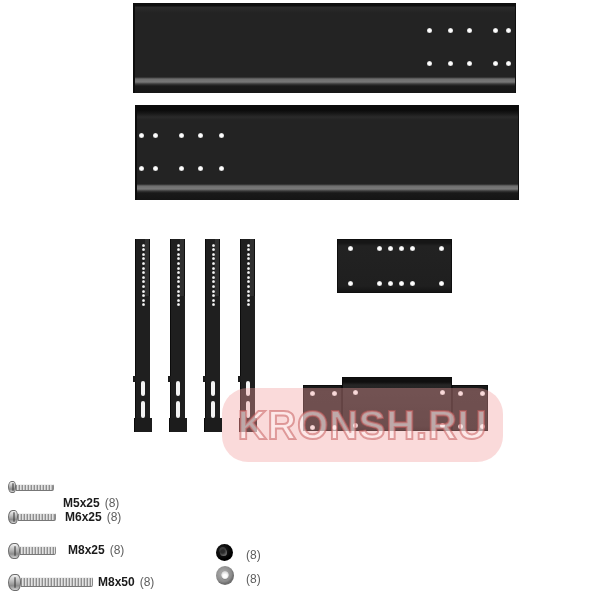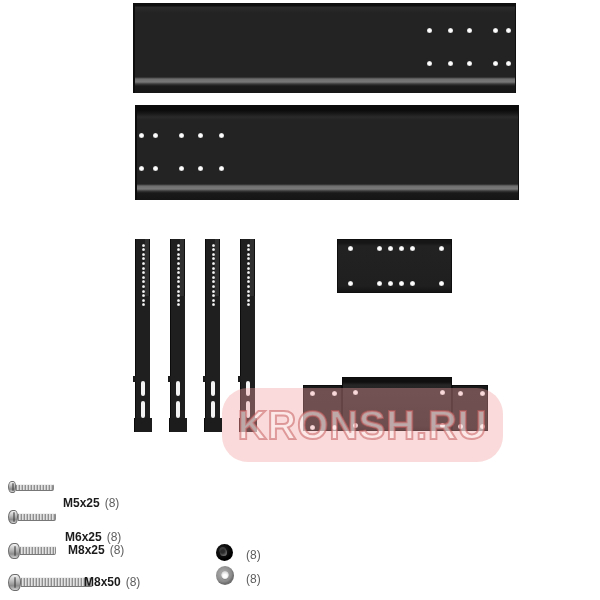--- a/index.html
+++ b/index.html
@@ -85,21 +85,21 @@
     border-top:1px solid #f2f2f2;border-bottom:1px solid #777777;
     border-right:1px solid #8a8a8a;border-radius:0 2px 2px 0;box-sizing:border-box;
   }
   .screw-1{left:8px;top:481px;} .screw-1 .head{top:0;width:8px;height:12px;} .screw-1 .shaft{left:8px;top:3px;width:38px;height:7px;}
   .screw-2{left:8px;top:510px;} .screw-2 .head{top:0;width:10px;height:14px;} .screw-2 .shaft{left:10px;top:3px;width:38px;height:8px;}
   .screw-3{left:8px;top:543px;} .screw-3 .head{top:0;width:12px;height:16px;} .screw-3 .shaft{left:12px;top:3px;width:36px;height:9px;}
   .screw-4{left:8px;top:574px;} .screw-4 .head{top:0;width:13px;height:17px;} .screw-4 .shaft{left:13px;top:3px;width:72px;height:10px;}
 
   .fastener-label{position:absolute;font-size:12px;font-weight:bold;color:#1b1b1b;white-space:nowrap;}
   .fastener-label .count{font-weight:normal;color:#5d5d5d;margin-left:5px;}
-  .lbl-1{left:63px;top:496px;} .lbl-2{left:65px;top:510px;margin-top:20px;} .lbl-3{left:68px;top:543px;} .lbl-4{left:84px;top:575px;}
+  .lbl-1{left:63px;top:496px;} .lbl-2{left:65px;top:510px;} .lbl-3{left:68px;top:543px;} .lbl-4{left:98px;top:575px;}
 
   
   .spacer{left:216px;top:544px;width:17px;height:17px;border-radius:50%;
     background:radial-gradient(circle at 40% 38%,#3c3c3c 0 3px,#141414 4px,#000000 9px);}
   .spacer::after{content:"";position:absolute;left:4px;top:5px;width:7px;height:7px;border-radius:50%;
     background:radial-gradient(circle at 35% 30%,#2a2a2a 30%,#6f6f6f 75%,#bdbdbd);}
   .washer{left:216px;top:566px;width:18px;height:19px;border-radius:50%;
     background:radial-gradient(circle at 42% 40%,#a5a5a5 0 3px,#8c8c8c 8px,#6f6f6f 10px);}
   .washer::after{content:"";position:absolute;left:5px;top:5px;width:8px;height:9px;border-radius:50%;
     background:radial-gradient(circle at 50% 60%,#ffffff 30%,#dadada 70%,#9a9a9a);box-shadow:0 -1px 1px rgba(40,40,40,.6) inset;}

